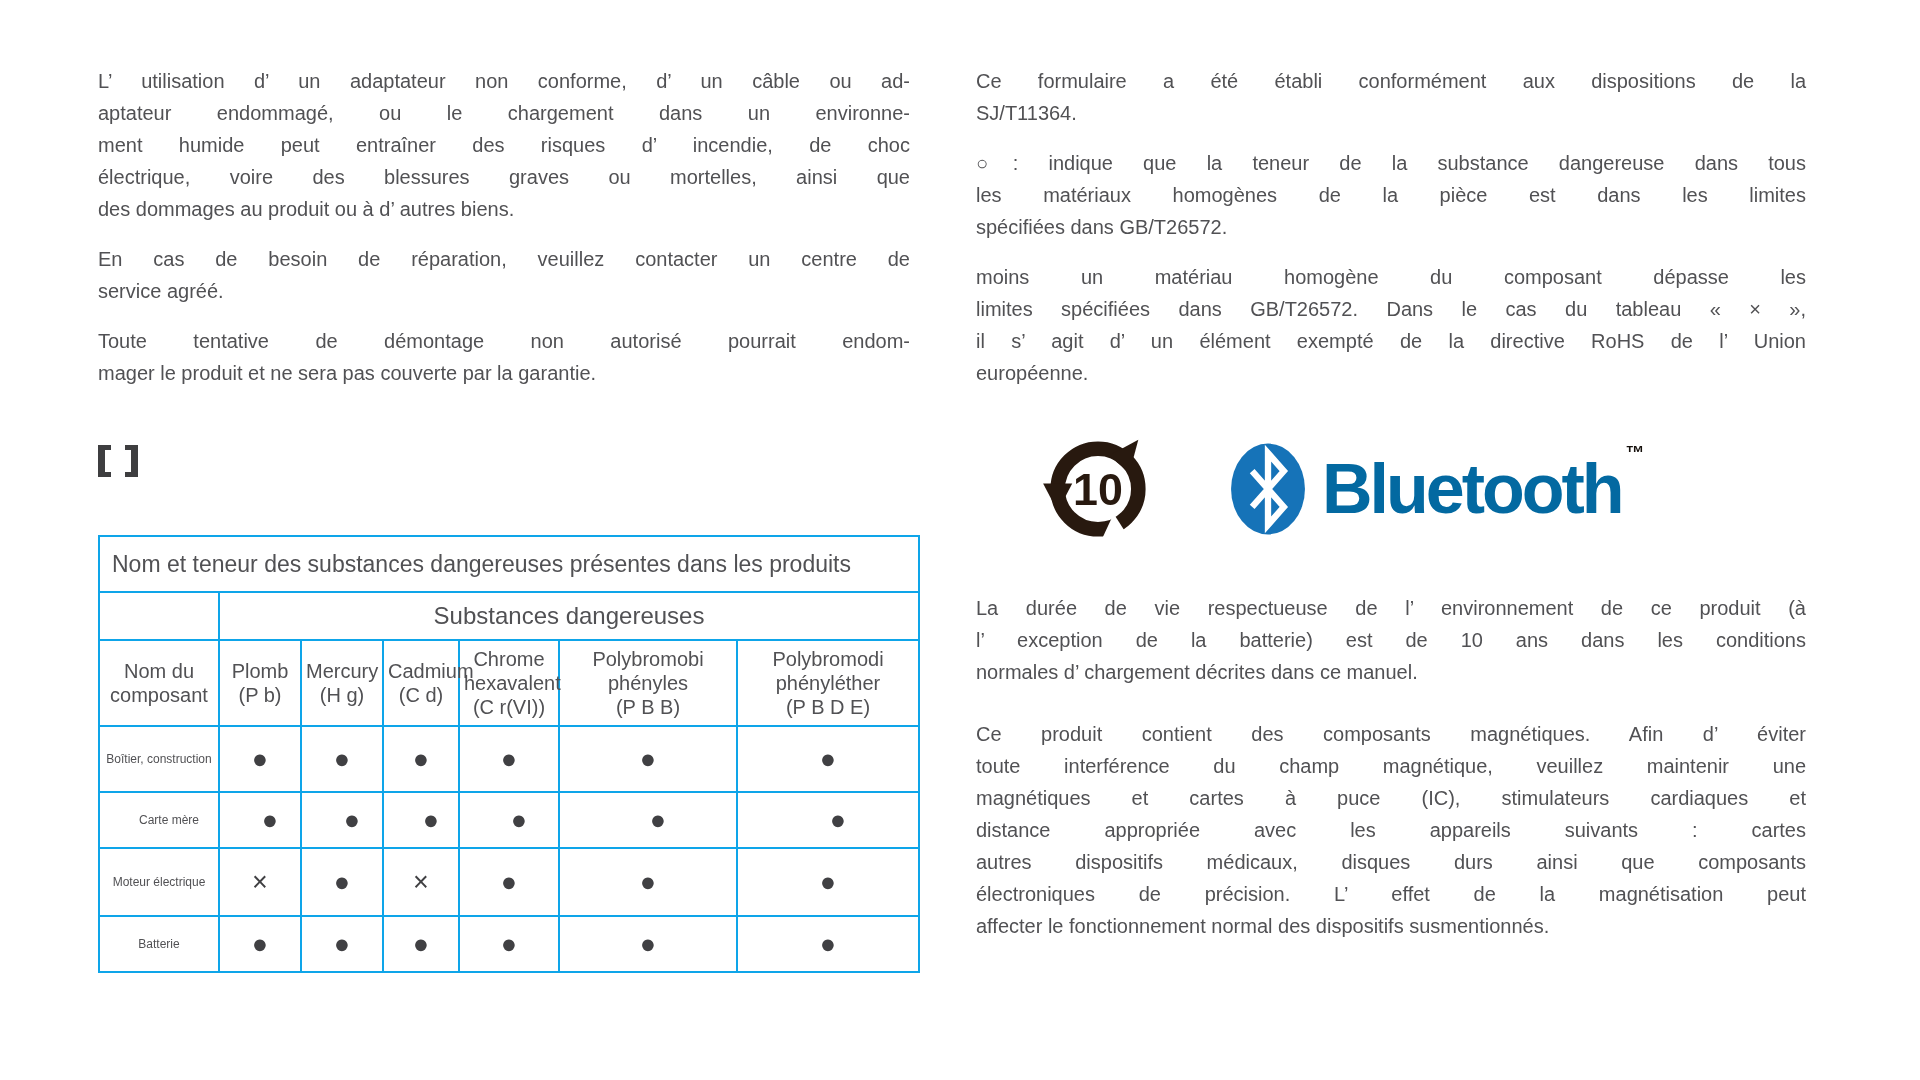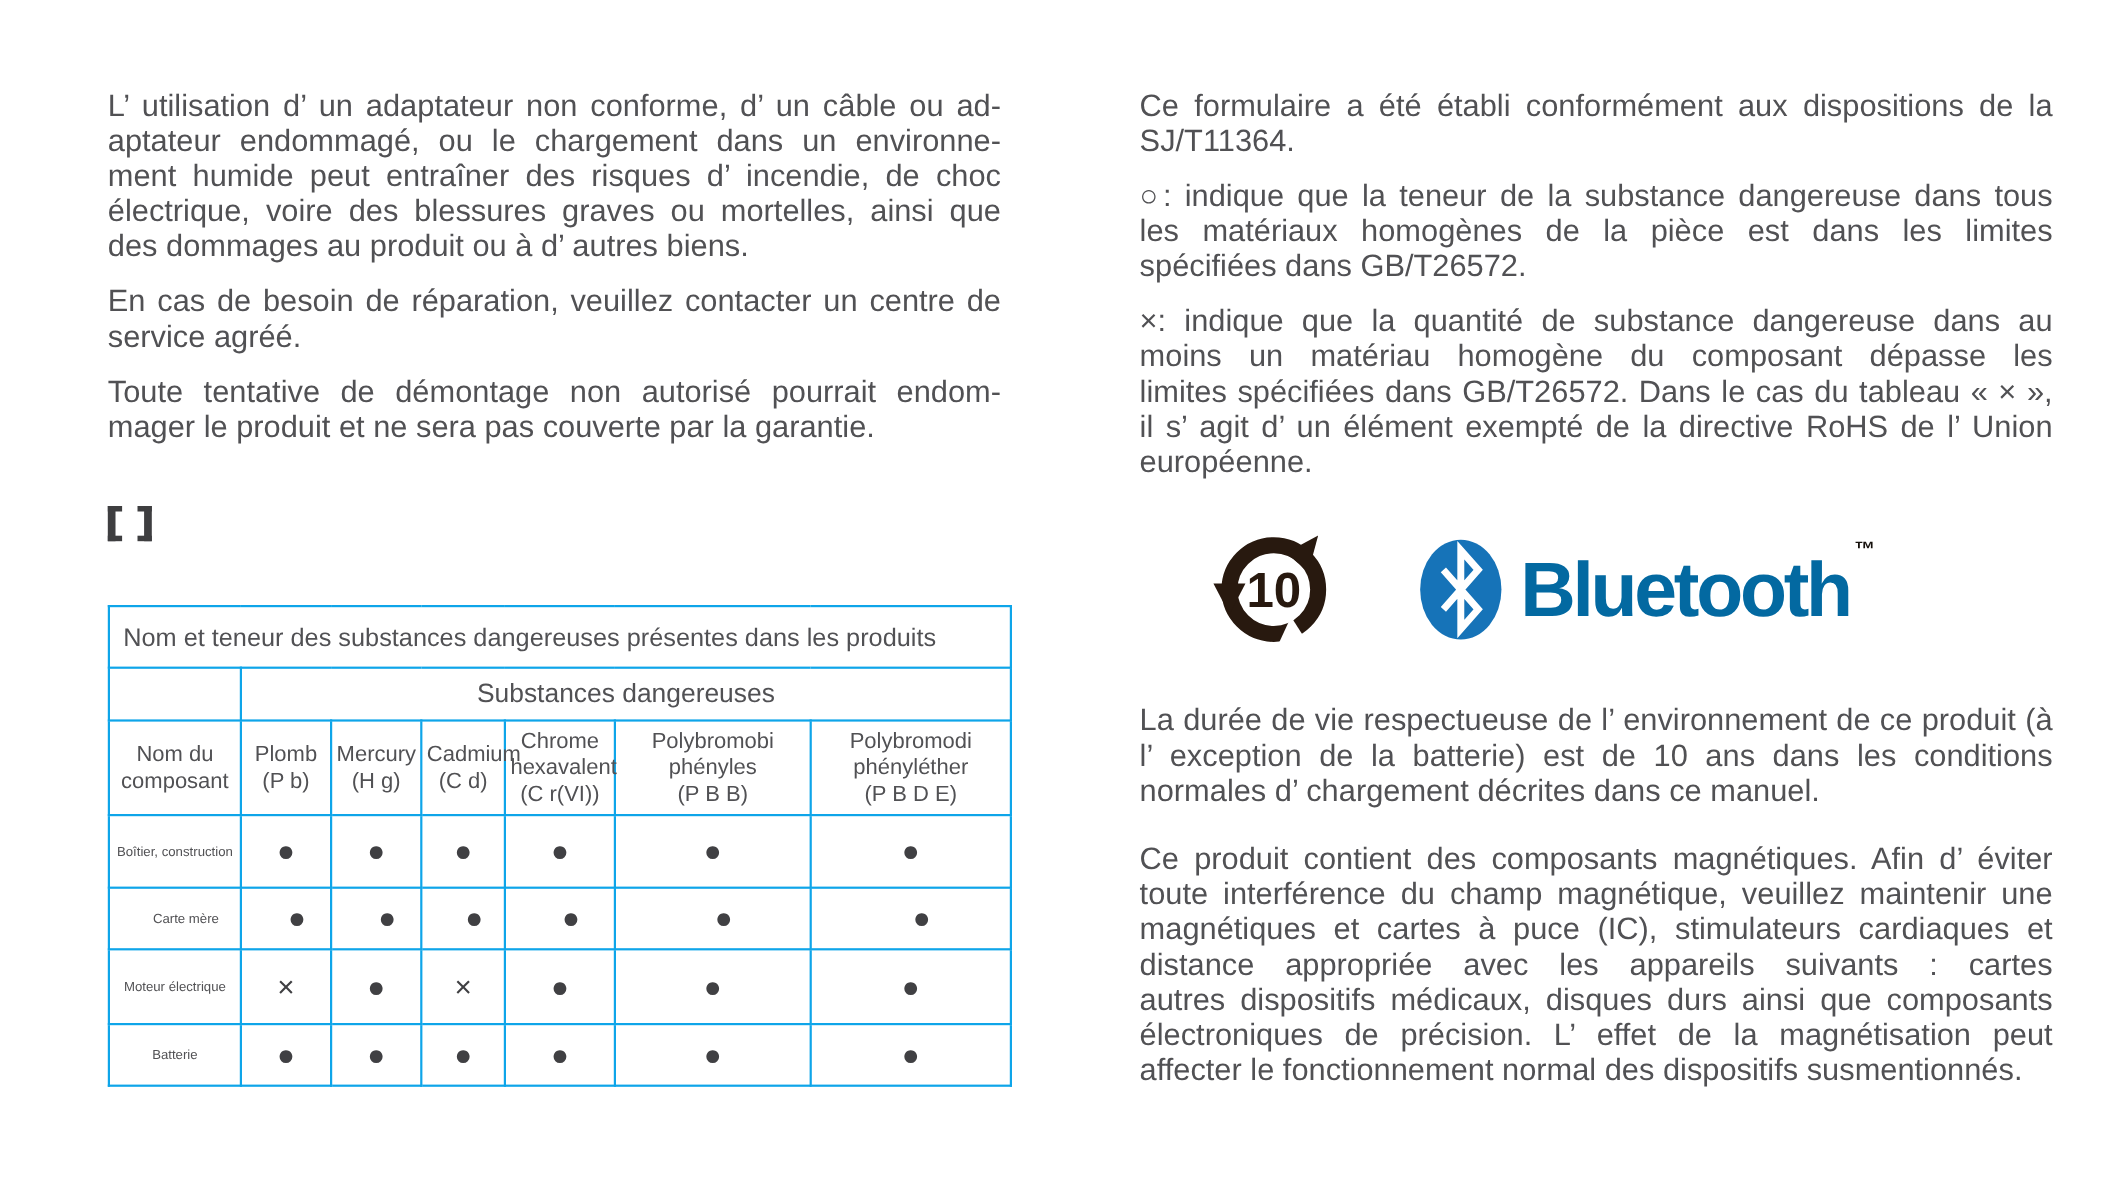--- a/index.html
+++ b/index.html
@@ -3,23 +3,23 @@
 <meta charset="utf-8">
 <style>
   html,body { margin:0; padding:0; background:#ffffff; }
   .page {
     position:relative; width:1920px; height:1080px; background:#ffffff;
     font-family:"Liberation Sans","DejaVu Sans",sans-serif;
     color:#515154; overflow:hidden;
   }
   .col { position:absolute; top:62px; }
   .col.left  { left:98px;  width:812px; }
-  .col.right { left:1036px; width:830px; }
-
-  .para { font-size:28px; line-height:32px; margin:18px 0 18px 0; }
+  .col.right { left:976px; width:830px; }
+
+  .para { font-size:20px; line-height:32px; margin:3px 0 18px 0; }
   .para .bl { text-align:justify; text-align-last:justify; }
   .para .bl.last { text-align-last:left; }
 
   .section-title {
     display:flex; align-items:center; margin:56px 0 0 0;
     font-size:31px; font-weight:bold; color:#3e3e40; line-height:44px;
   }
   .bracket { display:inline-block; width:13px; height:32px; box-sizing:border-box; }
   .bracket.l { border-left:7px solid #3e3e40; border-top:5px solid #3e3e40; border-bottom:5px solid #3e3e40; margin-right:7px; }
   .bracket.r { border-right:7px solid #3e3e40; border-top:5px solid #3e3e40; border-bottom:5px solid #3e3e40; margin-left:7px; }
@@ -166,21 +166,20 @@
     <div class="para">
         <div class="bl">Ce formulaire a été établi conformément aux dispositions de la</div>
         <div class="bl last">SJ/T11364.</div>
       </div>
     <div class="para">
         <div class="bl">○: indique que la teneur de la substance dangereuse dans tous</div>
         <div class="bl">les matériaux homogènes de la pièce est dans les limites</div>
         <div class="bl last">spécifiées dans GB/T26572.</div>
       </div>
     <div class="para">
-        <div class="bl">×: indique que la quantité de substance dangereuse dans au</div>
         <div class="bl">moins un matériau homogène du composant dépasse les</div>
         <div class="bl">limites spécifiées dans GB/T26572. Dans le cas du tableau « × »,</div>
         <div class="bl">il s’ agit d’ un élément exempté de la directive RoHS de l’ Union</div>
         <div class="bl last">européenne.</div>
       </div>
 
     <div class="logos">
       <svg class="efup" viewBox="0 0 100 100" aria-hidden="true">
         <circle cx="50" cy="50" r="36" fill="none" stroke="#28190f" stroke-width="13"></circle>
         <path d="M1 45 L27 45 L14 70 Z" fill="#28190f"></path>

